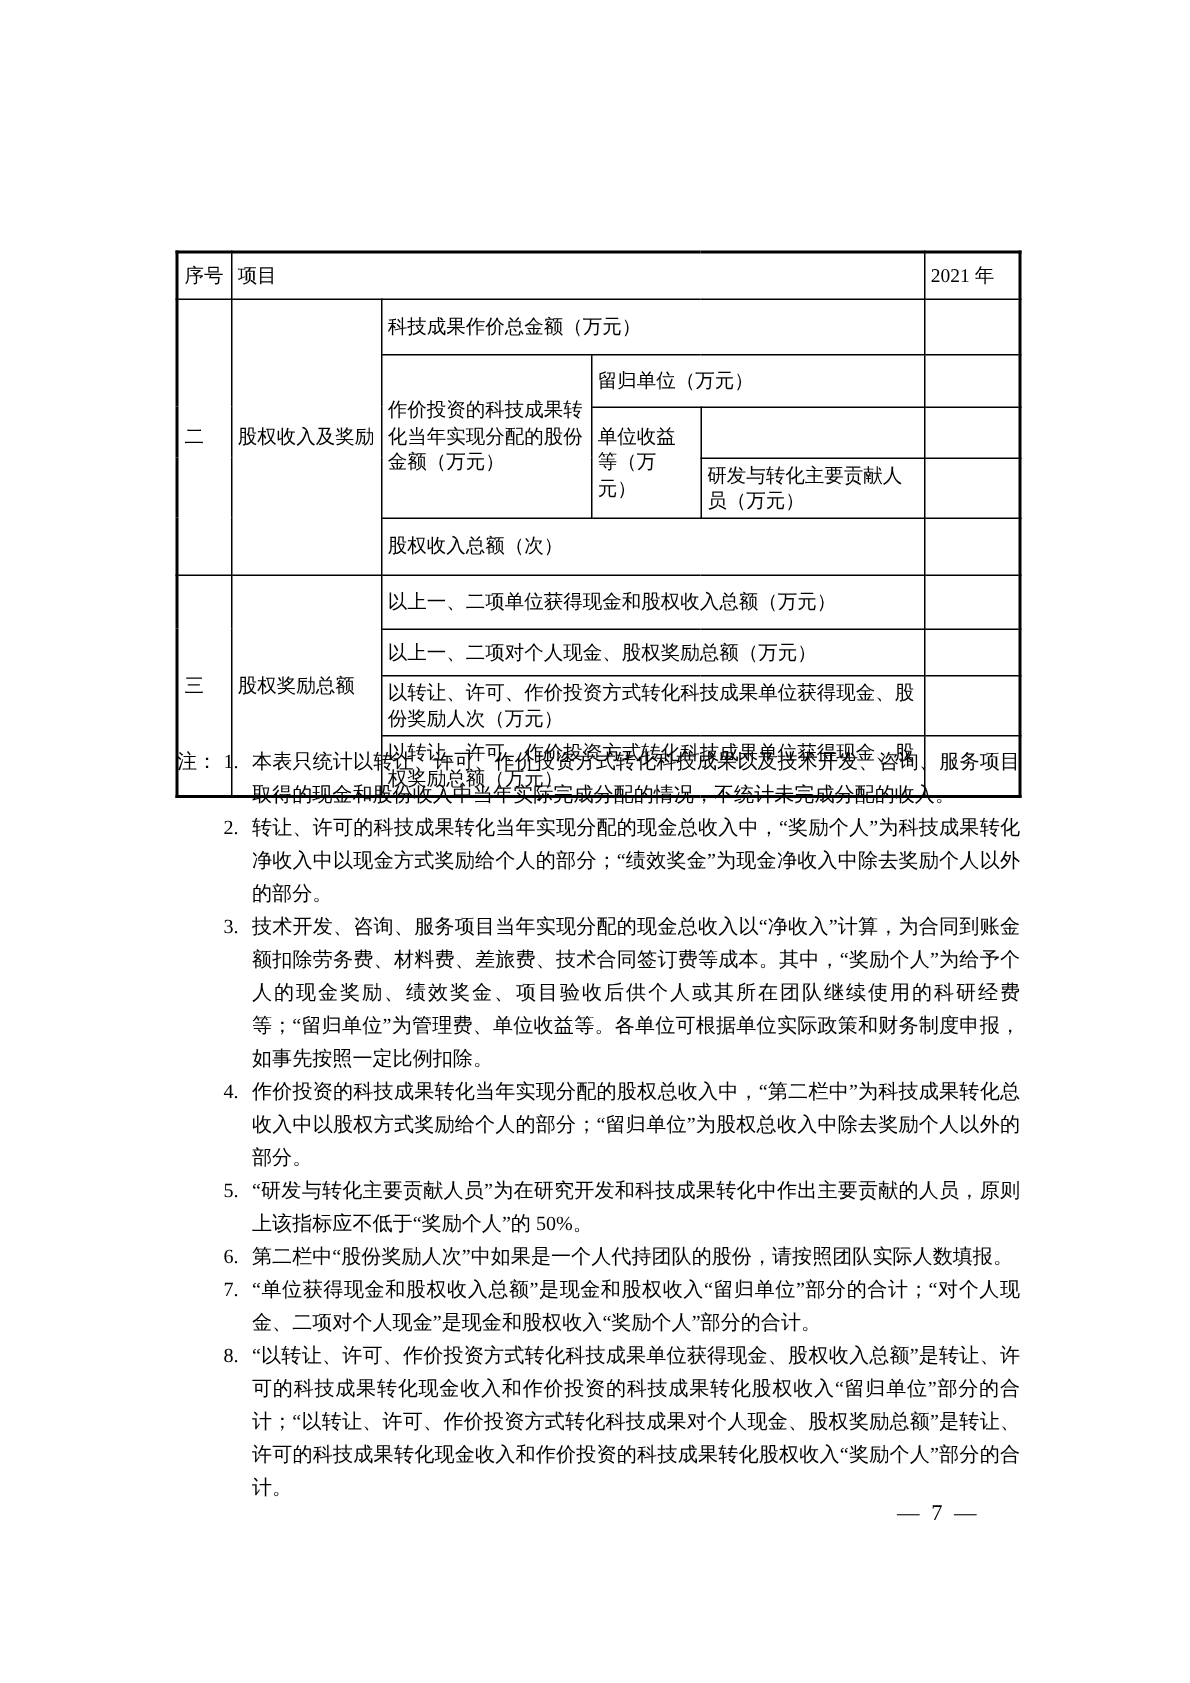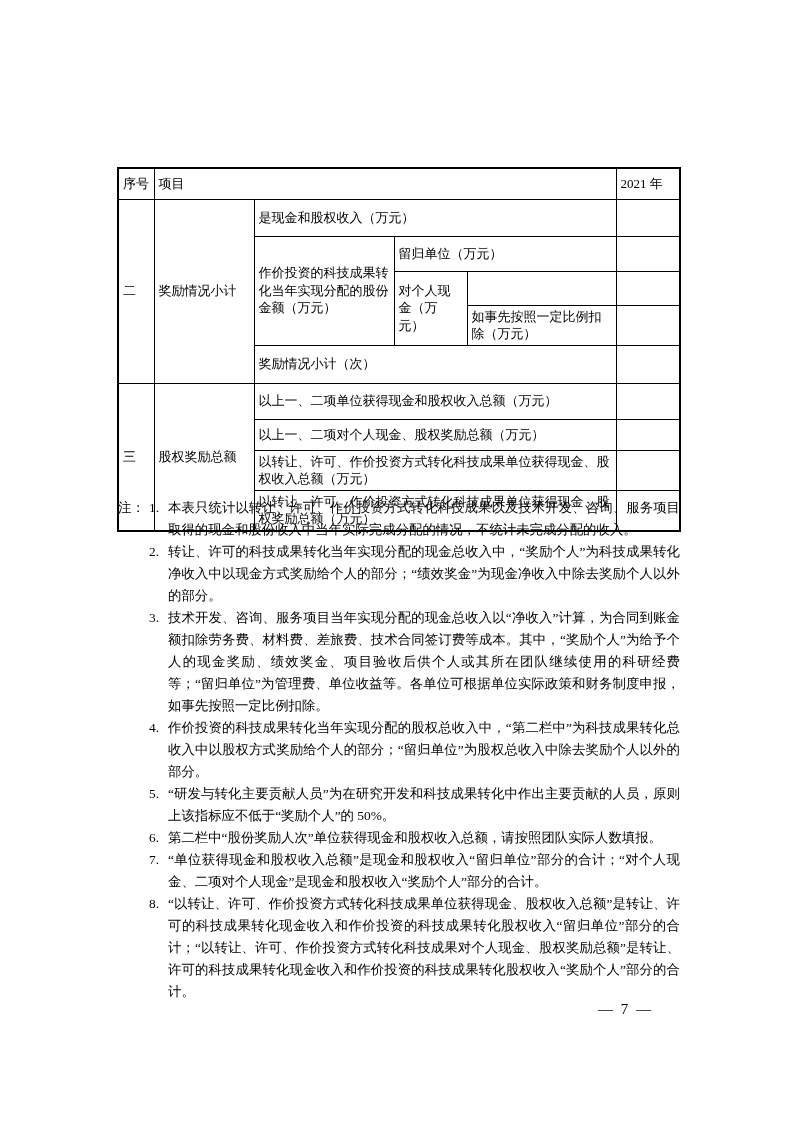--- a/index.html
+++ b/index.html
@@ -77,55 +77,55 @@
     <tbody>
 
       <tr style="height:31px">
         <th class="center">序号</th>
         <th class="center" colspan="4">项目</th>
         <th class="center">2021 年</th>
       </tr>
 
       <tr style="height:37px">
         <td class="center" rowspan="5">二</td>
-        <td rowspan="5">奖励情况小计</td>
-        <td colspan="3">是现金和股权收入（万元）</td>
+        <td rowspan="5">股权收入及奖励</td>
+        <td colspan="3">科技成果作价总金额（万元）</td>
         <td class="value"></td>
       </tr>
       <tr style="height:35px">
         <td rowspan="3">作价投资的科技成果转化当年实现分配的股份金额（万元）</td>
         <td colspan="2">留归单位（万元）</td>
         <td class="value"></td>
       </tr>
       <tr style="height:34px">
-        <td rowspan="2">对个人现金（万元）</td>
+        <td rowspan="2">单位收益等（万元）</td>
         <td></td>
         <td class="value"></td>
       </tr>
       <tr style="height:35px">
-        <td>如事先按照一定比例扣除（万元）</td>
+        <td>研发与转化主要贡献人员（万元）</td>
         <td class="value"></td>
       </tr>
       <tr style="height:38px">
-        <td colspan="3">奖励情况小计（次）</td>
+        <td colspan="3">股权收入总额（次）</td>
         <td class="value"></td>
       </tr>
 
       <tr style="height:36px">
         <td class="center" rowspan="4">三</td>
         <td rowspan="4">股权奖励总额</td>
         <td colspan="3">以上一、二项单位获得现金和股权收入总额（万元）</td>
         <td class="value"></td>
       </tr>
       <tr style="height:31px">
         <td colspan="3">以上一、二项对个人现金、股权奖励总额（万元）</td>
         <td class="value"></td>
       </tr>
       <tr style="height:38px">
-        <td colspan="3">以转让、许可、作价投资方式转化科技成果单位获得现金、股权收入总额（万元）</td>
+        <td colspan="3">以转让、许可、作价投资方式转化科技成果单位获得现金、股份奖励人次（万元）</td>
         <td class="value"></td>
       </tr>
       <tr style="height:34px">
         <td colspan="3">以转让、许可、作价投资方式转化科技成果单位获得现金、股权奖励总额（万元）</td>
         <td class="value"></td>
       </tr>
     </tbody>
   </table>
 
   <div class="notes">
@@ -146,21 +146,21 @@
       <div class="note">
         <span class="note-num">4.</span>
         <span class="note-text">作价投资的科技成果转化当年实现分配的股权总收入中，“第二栏中”为科技成果转化总收入中以股权方式奖励给个人的部分；“留归单位”为股权总收入中除去奖励个人以外的部分。</span>
       </div>
       <div class="note">
         <span class="note-num">5.</span>
         <span class="note-text">“研发与转化主要贡献人员”为在研究开发和科技成果转化中作出主要贡献的人员，原则上该指标应不低于“奖励个人”的 50%。</span>
       </div>
       <div class="note">
         <span class="note-num">6.</span>
-        <span class="note-text">第二栏中“股份奖励人次”单位获得现金和股权收入总额，请按照团队实际人数填报。</span>
+        <span class="note-text">第二栏中“股份奖励人次”中如果是一个人代持团队的股份，请按照团队实际人数填报。</span>
       </div>
       <div class="note">
         <span class="note-num">7.</span>
         <span class="note-text">“单位获得现金和股权收入总额”是现金和股权收入“留归单位”部分的合计；“对个人现金、二项对个人现金”是现金和股权收入“奖励个人”部分的合计。</span>
       </div>
       <div class="note">
         <span class="note-num">8.</span>
         <span class="note-text">“以转让、许可、作价投资方式转化科技成果单位获得现金、股权收入总额”是转让、许可的科技成果转化现金收入和作价投资的科技成果转化股权收入“留归单位”部分的合计；“以转让、许可、作价投资方式转化科技成果对个人现金、股权奖励总额”是转让、许可的科技成果转化现金收入和作价投资的科技成果转化股权收入“奖励个人”部分的合计。</span>
       </div>
     </div>

